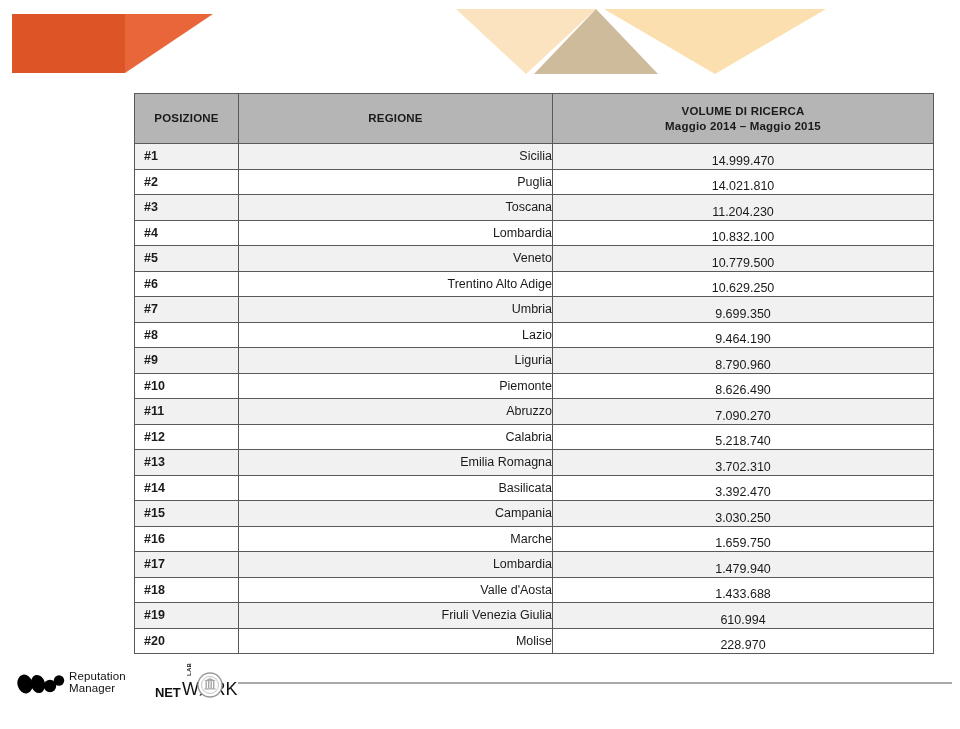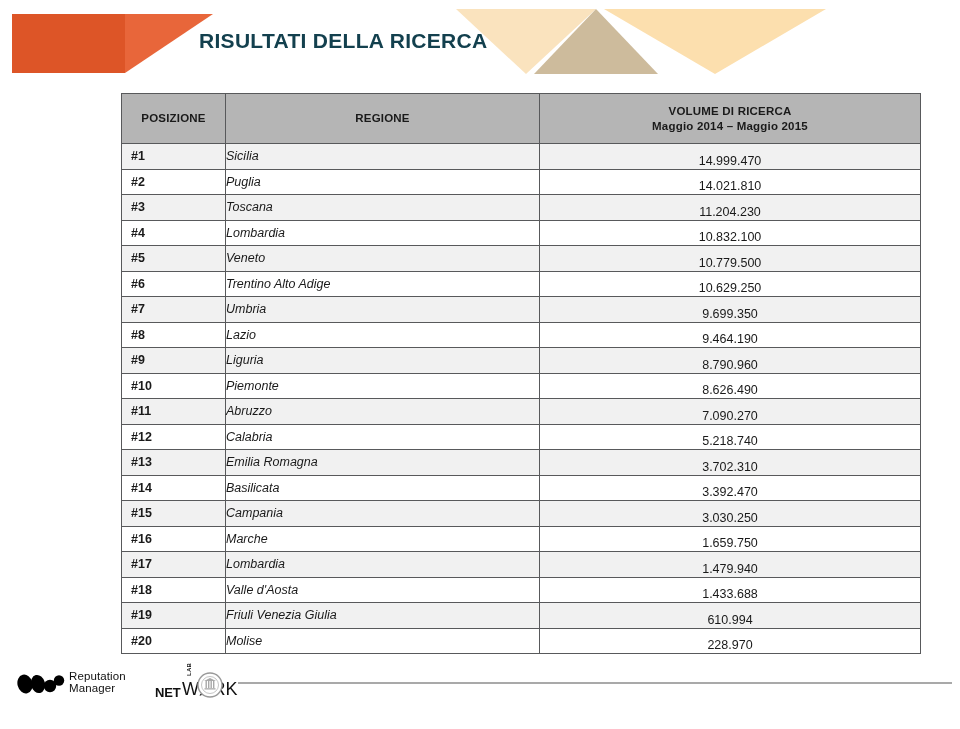--- a/index.html
+++ b/index.html
@@ -48,21 +48,21 @@
   .slide-title {
     position:absolute; left:199px; top:29px;
     font-size:21px; font-weight:bold;
     letter-spacing:0.3px;
     color:#13404E;
     white-space:nowrap;
   }
 
   
   .results-table {
-    position:absolute; left:121px; top:93px;
+    position:absolute; left:134px; top:93px;
     width:799px;
     border-collapse:collapse;
     table-layout:fixed;
   }
   .results-table th, .results-table td {
     border:1px solid #58595B;
     font-size:12.5px;
     color:#1a1a1a;
   }
   .results-table thead th {
@@ -84,24 +84,23 @@
   .results-table tbody tr.even td { background:#FFFFFF; }
 
   .cell-pos {
     text-align:left;
     padding-left:9px;
     font-weight:bold;
     font-size:12.5px;
     vertical-align:middle;
   }
   .cell-reg {
-    text-align:left;
+    text-align:right;
     vertical-align:middle;
     font-size:13.5px;
-    font-style:italic;
   }
   .cell-vol {
     text-align:center;
     vertical-align:bottom;
     font-size:13.5px;
     padding-bottom:1px;
   }
 
   
   .footer { position:absolute; left:0; top:668px; width:960px; height:45px; }
@@ -145,21 +144,20 @@
 <body>
 
 <div class="slide">
 
   <div class="deco-orange-rect"></div>
   <div class="deco-orange-tri"></div>
   <div class="deco-tri-down-1"></div>
   <div class="deco-tri-up"></div>
   <div class="deco-tri-down-2"></div>
 
-  <div class="slide-title">RISULTATI DELLA RICERCA</div>
 
   <table class="results-table">
     <colgroup>
       <col class="col-pos">
         <col class="col-reg">
         <col class="col-vol">
     </colgroup>
     <thead>
       <tr>
         <th>POSIZIONE</th>

